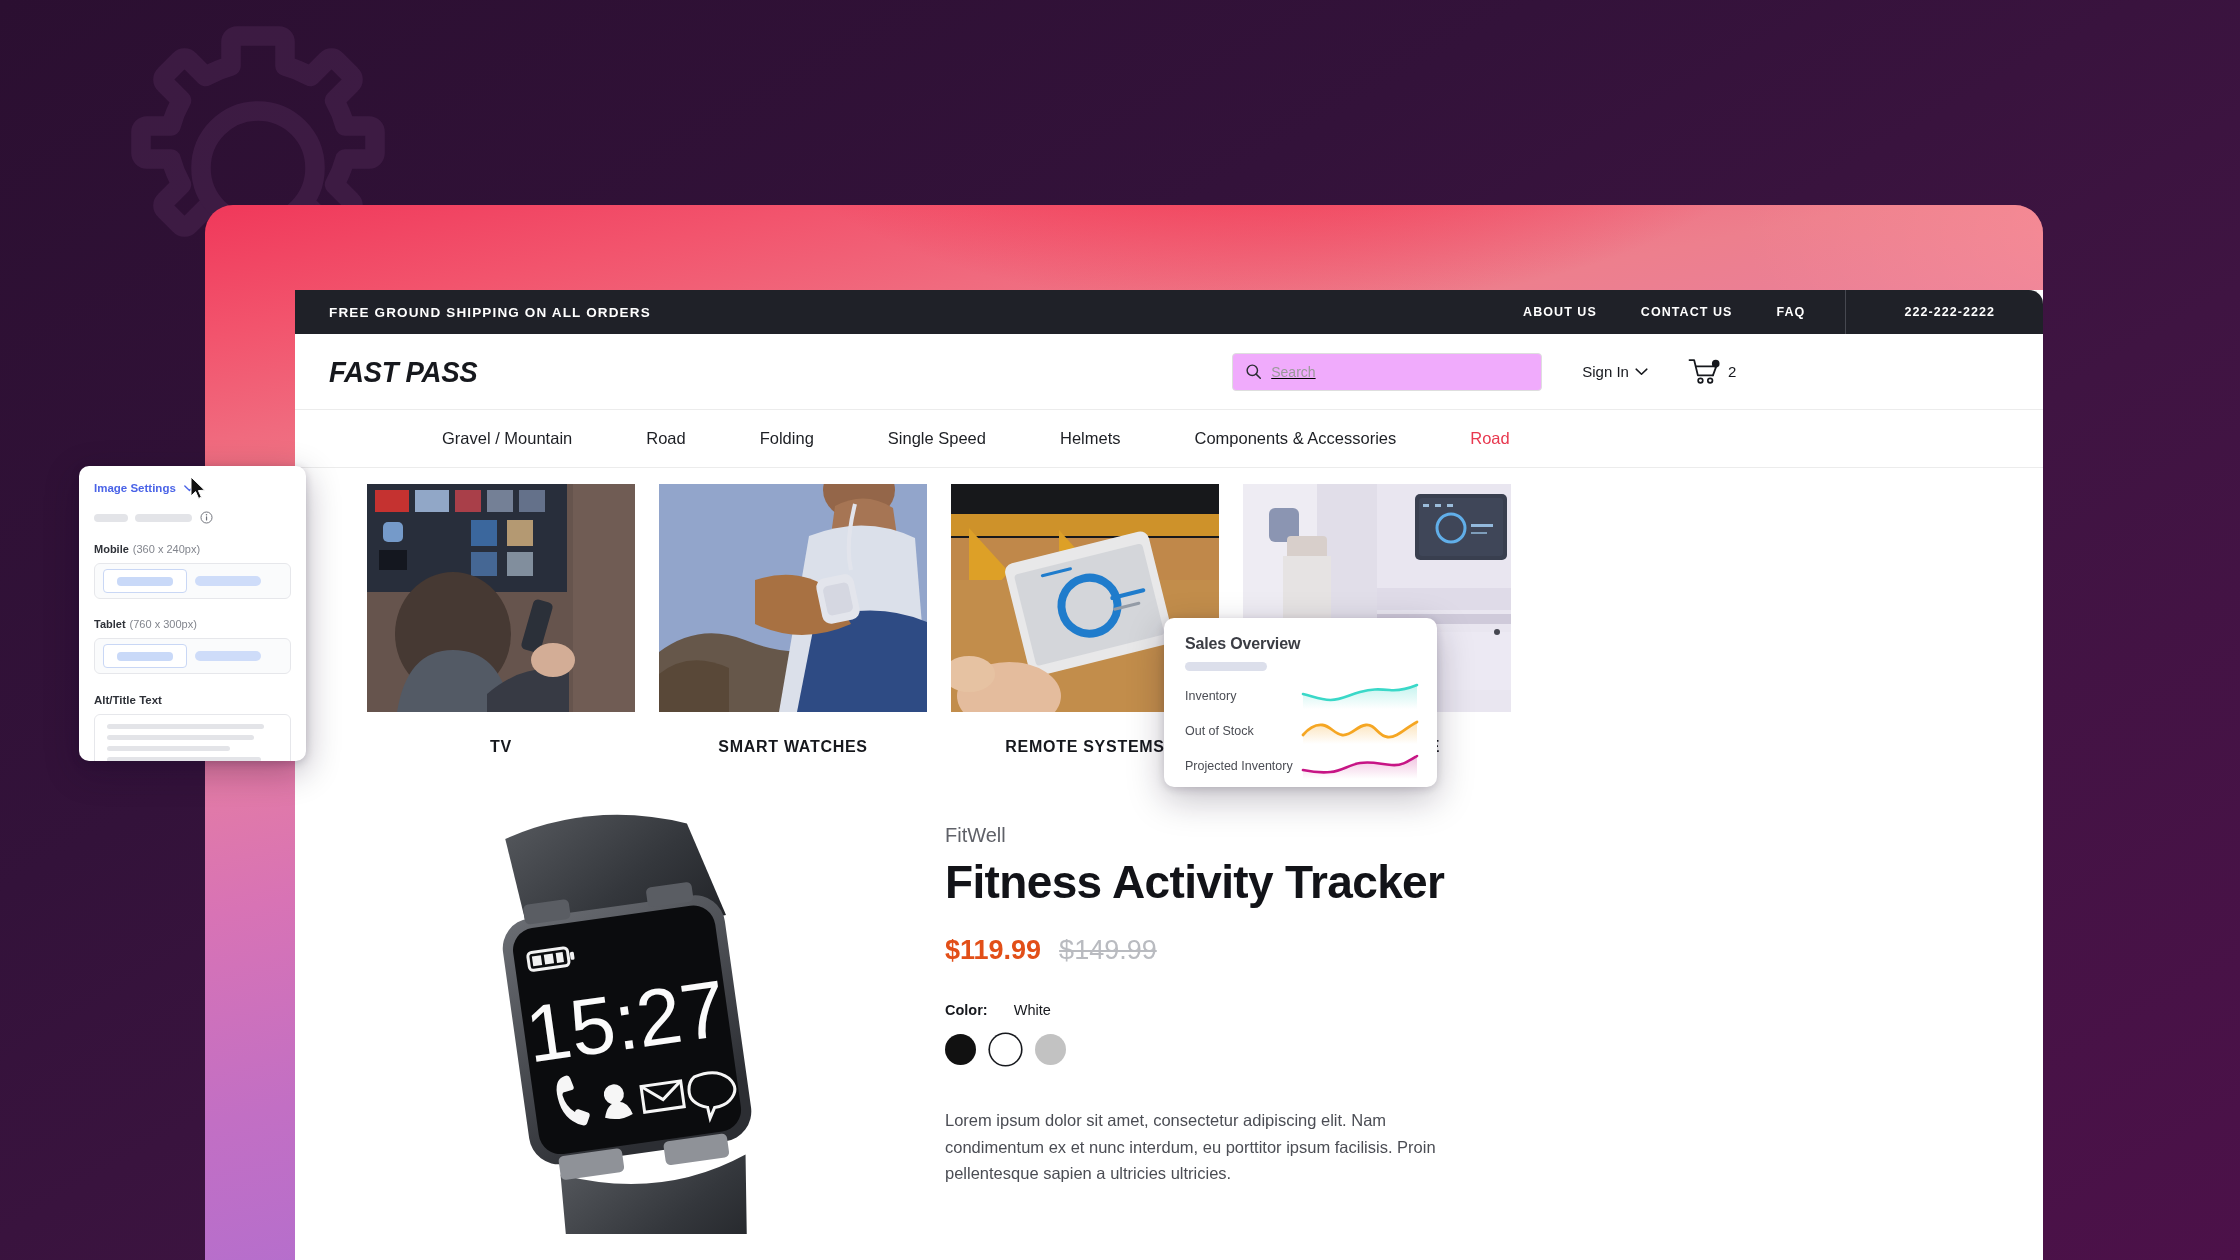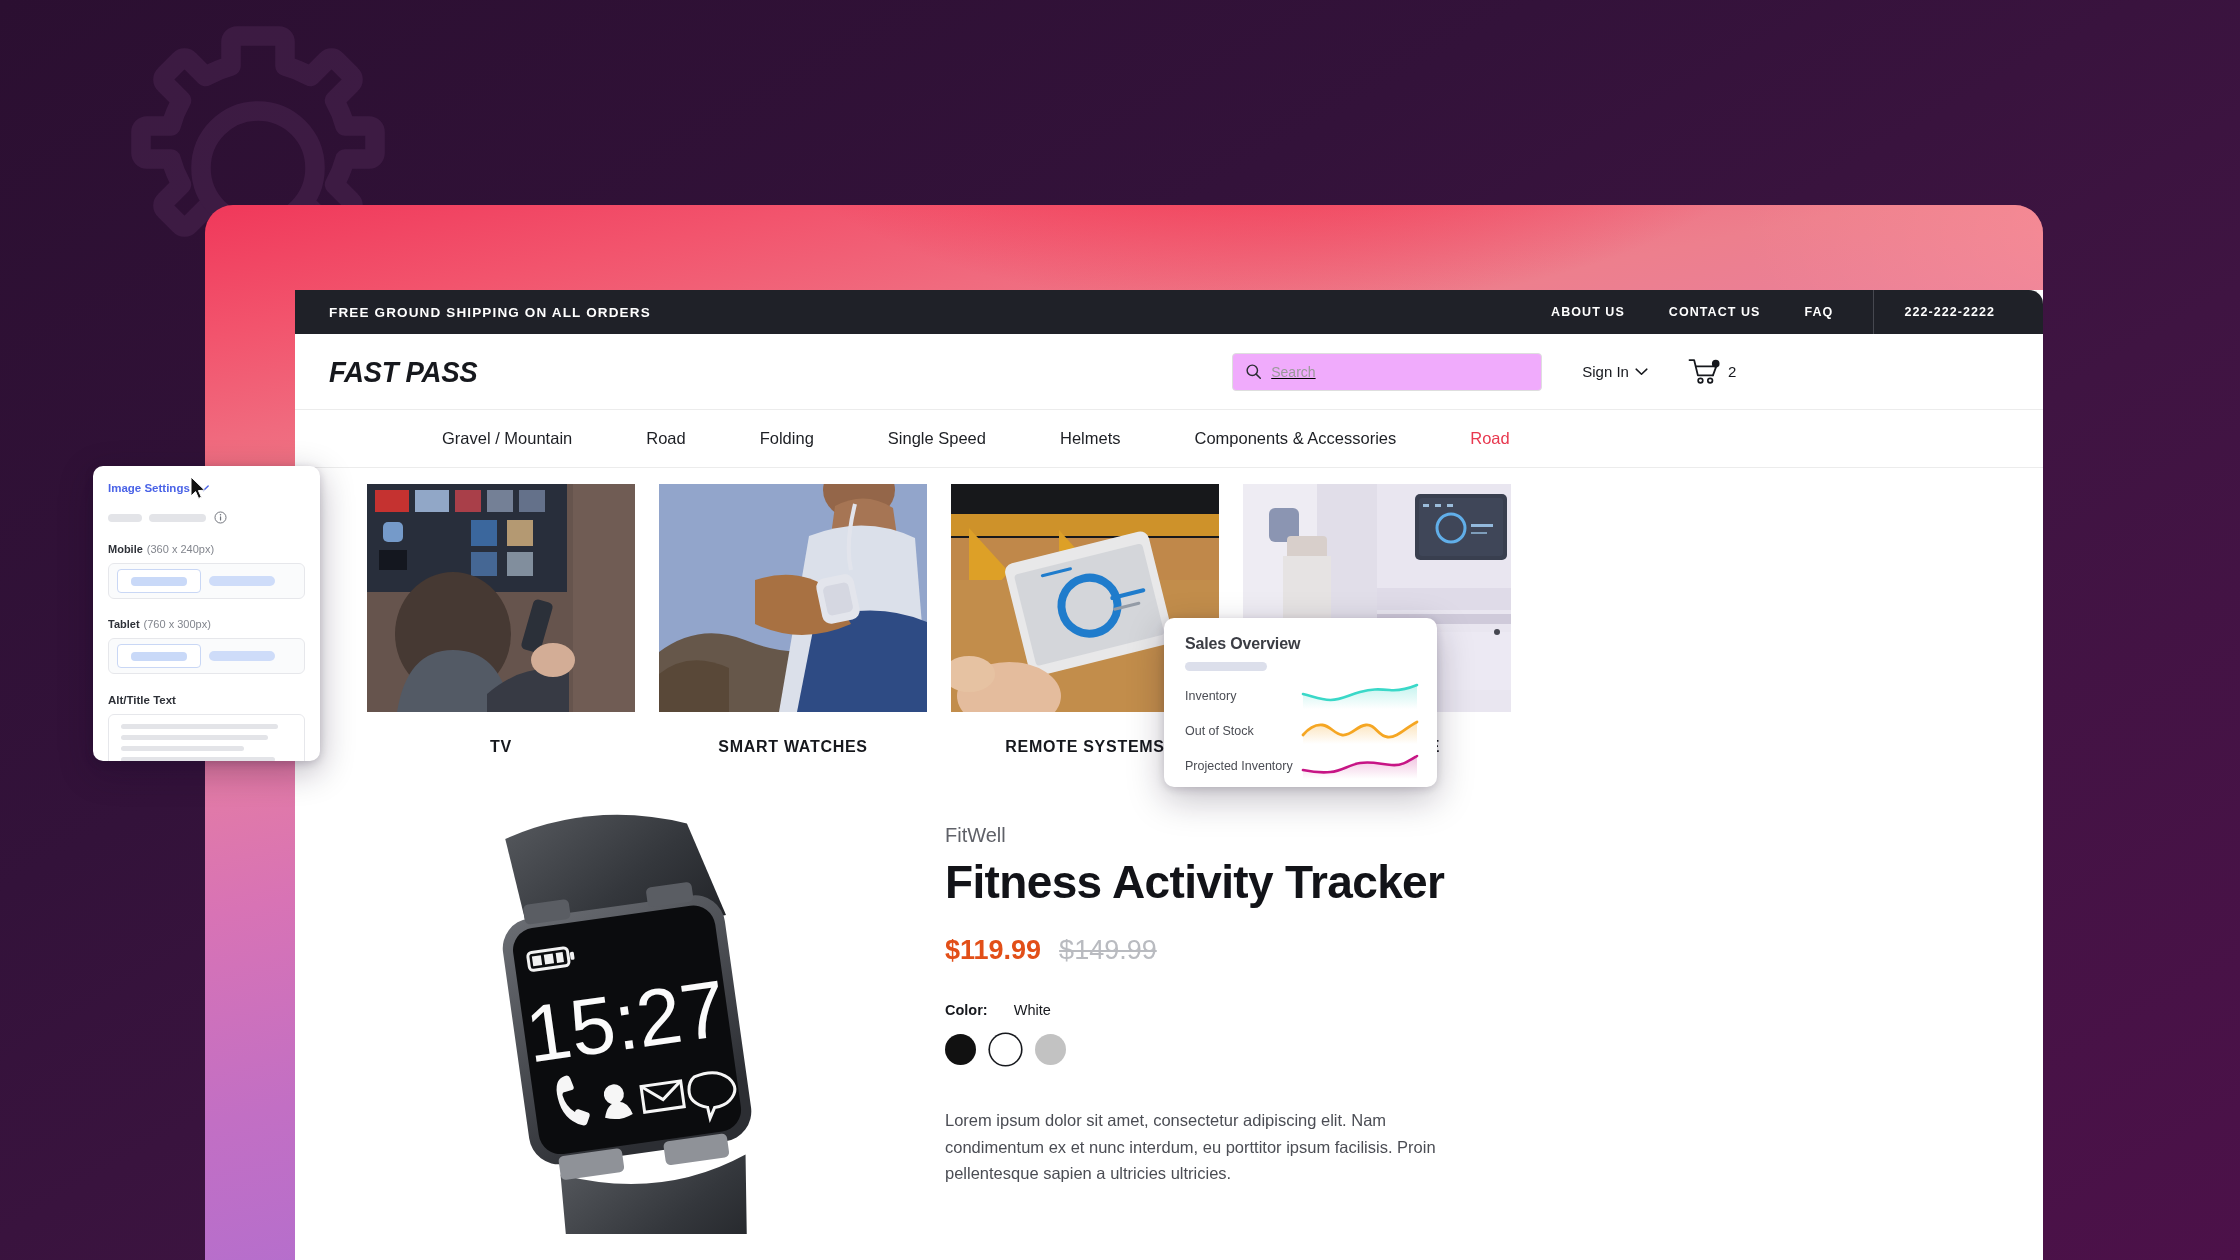--- a/index.html
+++ b/index.html
@@ -85,21 +85,21 @@
     display: flex; align-items: center;
     padding: 0 22px;
     font-size: 12.5px; font-weight: 700;
     letter-spacing: .085em;
     text-transform: uppercase;
     color: #fff;
     text-align: right;
   }
   #phone-wrap {
     display: flex; align-items: center;
-    padding: 0 48px 0 30px;
+    padding: 0 48px 0 58px;
     border-left: 1.5px solid #464850;
     margin-left: 18px;
     font-size: 12.5px; font-weight: 700;
     letter-spacing: .085em;
   }
 
   
   #site-header {
     height: 76px;
     background: #fff;
@@ -240,21 +240,21 @@
     margin-top: 42px;
     font-size: 16.5px;
     line-height: 1.62;
     color: #4b4d54;
     max-width: 520px;
   }
 
   
   #image-settings-card {
     position: absolute;
-    left: 93px; top: 466px;
+    left: 79px; top: 466px;
     width: 227px; height: 295px;
     background: #fff;
     border-radius: 10px;
     box-shadow: 0 10px 34px rgba(22,10,40,.30), 0 2px 8px rgba(22,10,40,.18);
     padding: 16px 15px 0 15px;
     overflow: hidden;
   }
   #is-header { display: flex; align-items: center; gap: 8px; }
   #is-title {
     font-size: 11.5px; font-weight: 600;

